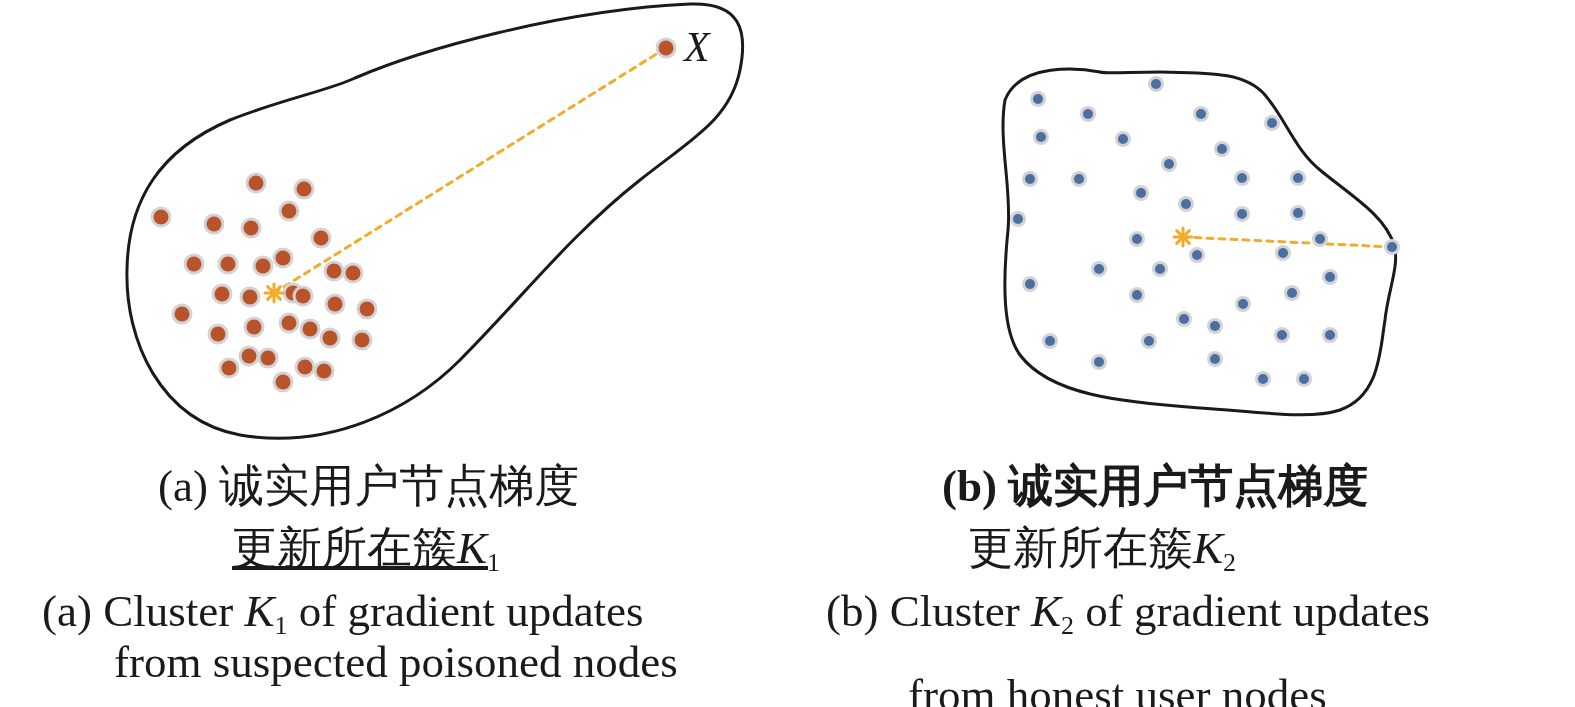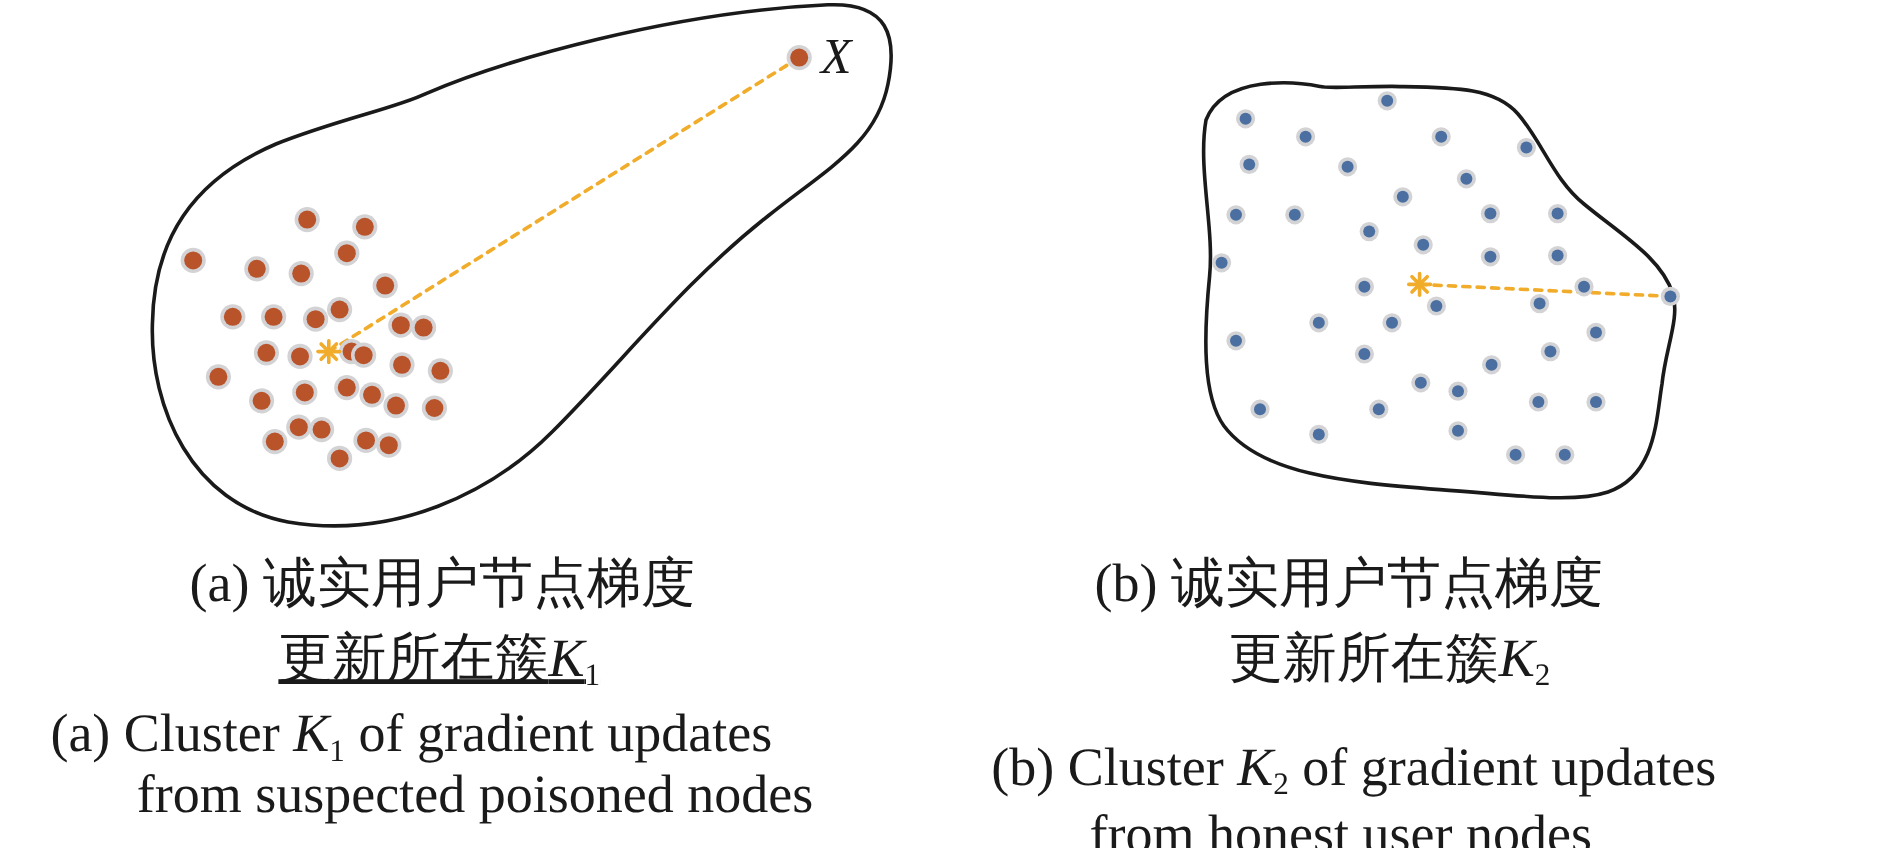--- a/index.html
+++ b/index.html
@@ -336,24 +336,24 @@
 <div class="caption" style="left:232px;top:522px;text-decoration:underline;">
   <span>更新所在簇</span><i>K</i><sub>1</sub>
 </div>
 <div class="caption" style="left:42px;top:585px;text-align:center;">
   <span>(a) Cluster </span><i>K</i><sub>1</sub><span> of gradient updates</span>
 </div>
 <div class="caption" style="left:114px;top:636px;">
   <span>from suspected poisoned nodes</span>
 </div>
 
-<div class="caption" style="left:912px;top:460px;">
+<div class="caption" style="left:942px;top:460px;font-weight:bold;">
   <span>(b) </span><span>诚实用户节点梯度</span>
 </div>
-<div class="caption" style="left:1024px;top:522px;">
+<div class="caption" style="left:968px;top:522px;">
   <span>更新所在簇</span><i>K</i><sub>2</sub>
 </div>
-<div class="caption" style="left:826px;top:613px;">
+<div class="caption" style="left:826px;top:585px;">
   <span>(b) Cluster </span><i>K</i><sub>2</sub><span> of gradient updates</span>
 </div>
 <div class="caption" style="left:908px;top:645px;margin-top:24px;">
   <span>from honest user nodes</span>
 </div>
 
 </body></html>

